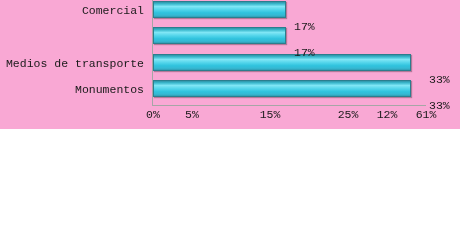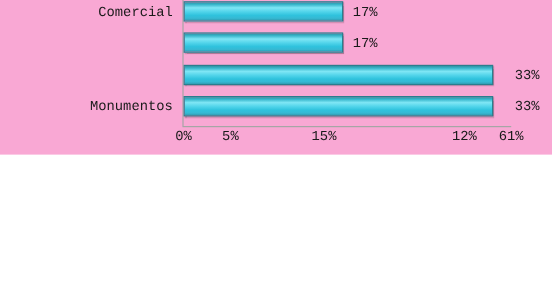--- a/index.html
+++ b/index.html
@@ -75,20 +75,21 @@
         #2f9cb3 100%);
     box-shadow: 1px 1px 1px rgba(0,0,0,0.28);
   }
 
   .bar-value {
     position: absolute;
     font-size: 11.5px;
     color: #1a1a1a;
     line-height: 13px;
     white-space: nowrap;
+    margin-top: 16px;
   }
 
   
   .tick-label {
     position: absolute;
     top: 108px;
     font-size: 11.5px;
     color: #1a1a1a;
     text-align: center;
     width: 40px;
@@ -97,20 +98,21 @@
     white-space: nowrap;
   }
 </style>
 </head>
 <body>
 
 <div id="chart-root">
 
   <div class="cat-labels">
     <div class="cat-label" style="top:4px;">Comercial</div>
+    <div class="cat-label" style="top:57px;">Medios de transporte</div>
     <div class="cat-label" style="top:83px;">Monumentos</div>
   </div>
 
   <div class="plot">
     <div class="axis-vertical"></div>
 
     <div class="bar" style="top:1px; left:1px; width:133px;"></div>
     <div class="bar" style="top:27px; left:1px; width:133px;"></div>
     <div class="bar" style="top:54px; left:1px; width:258px;"></div>
     <div class="bar" style="top:80px; left:1px; width:258px;"></div>
@@ -120,16 +122,17 @@
   <div class="bar-value" style="left:294px; top:30px;">17%</div>
   <div class="bar-value" style="left:429px; top:57px;">33%</div>
   <div class="bar-value" style="left:429px; top:83px;">33%</div>
 
   <div class="axis-horizontal"></div>
 
   <div class="tick-label" style="left:153px;">0%</div>
   <div class="tick-label" style="left:192px;">5%</div>
   <div class="tick-label" style="left:270px;">15%</div>
   <div class="tick-label" style="left:292px;margin-top:32px;">20%</div>
+  <div class="tick-label" style="left:348px;">25%</div>
   <div class="tick-label" style="left:387px;">12%</div>
   <div class="tick-label" style="left:426px;">61%</div>
 
 </div>
 
 </body></html>

